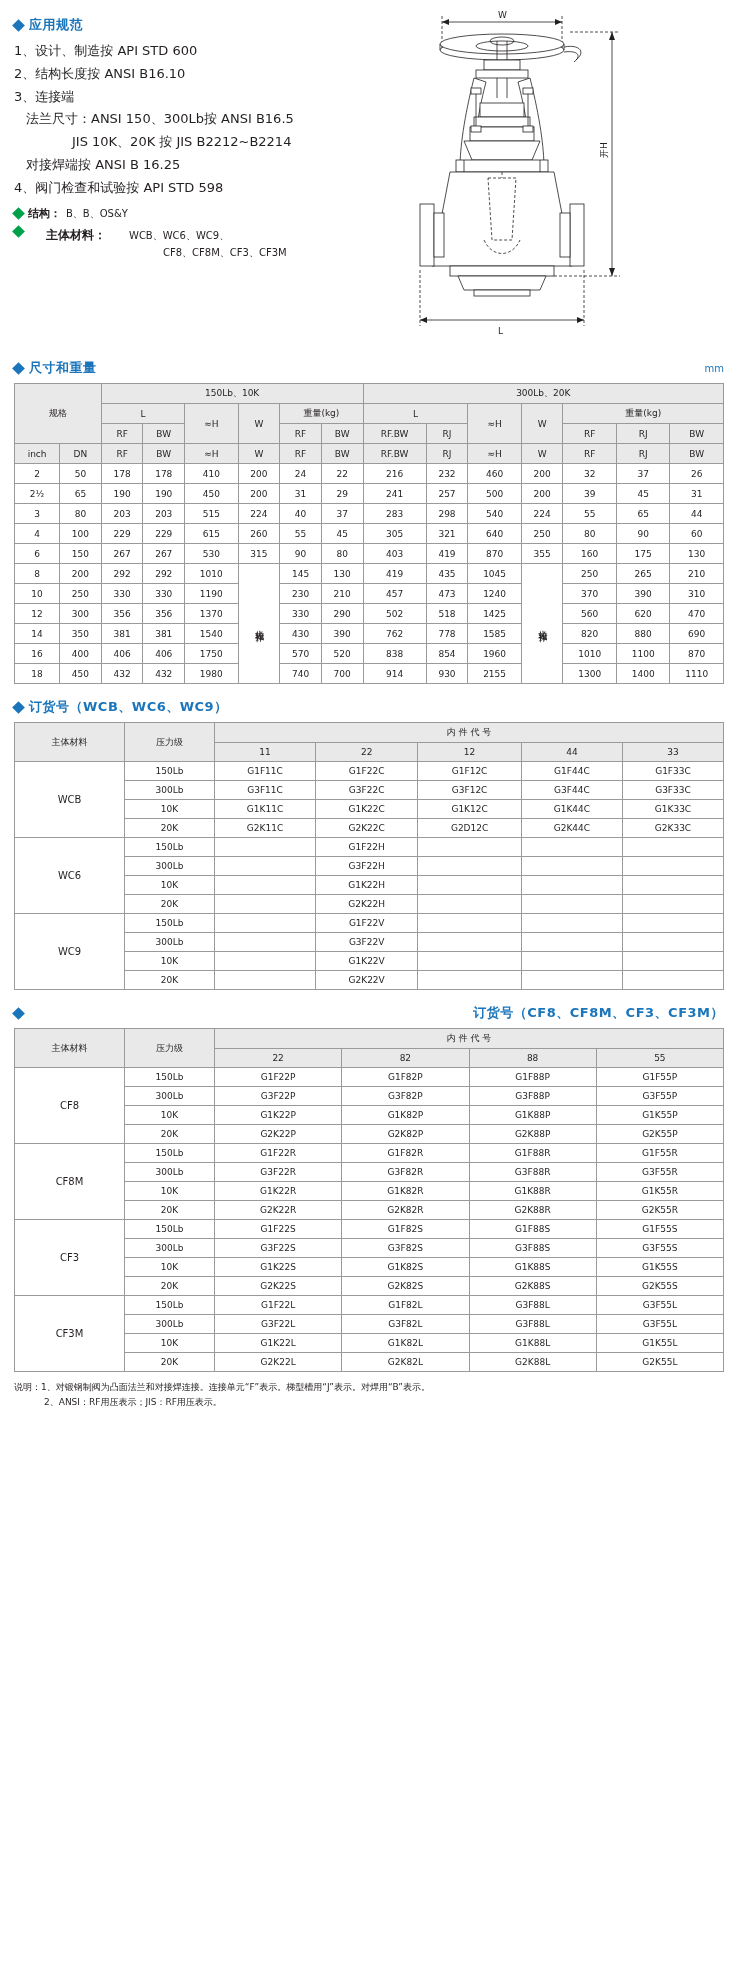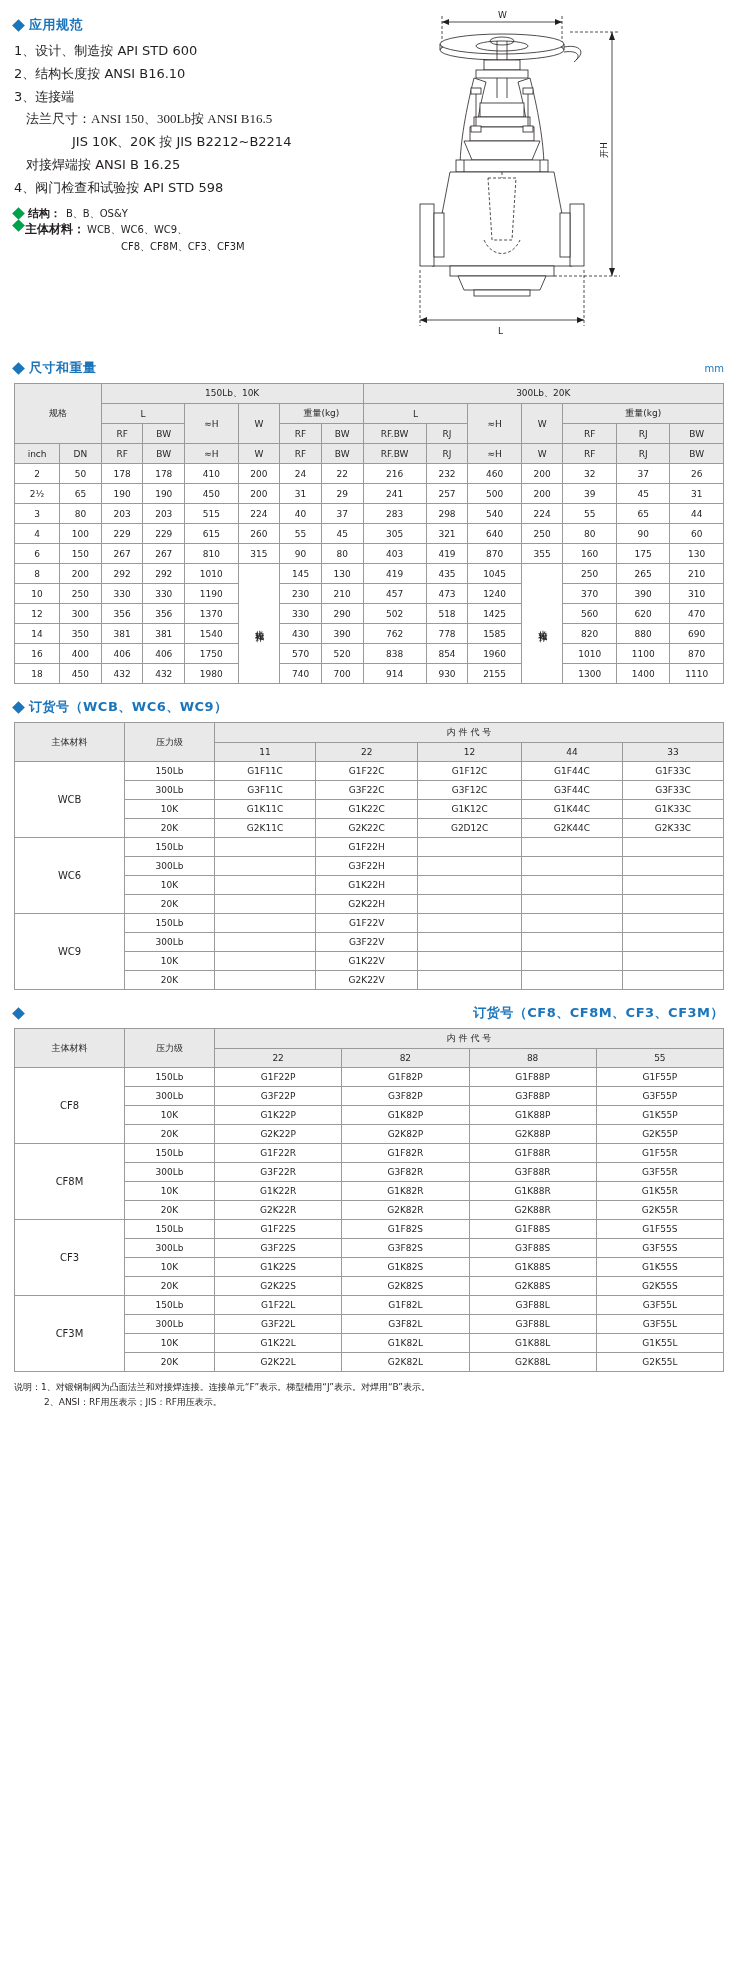--- a/index.html
+++ b/index.html
@@ -25,25 +25,25 @@
   .sec-title { font-size: 13px; font-weight: bold; color:#1b75bb; letter-spacing:0.5px; }
 
   
   .top { display:flex; align-items:flex-start; }
   .top-left { width: 300px; flex:0 0 300px; padding-top:2px; }
   .top-right { flex:1 1 auto; position:relative; height: 345px; }
   .spec-list { font-size: 13px; line-height: 1.75; color:#231f20; }
   .spec-list div { white-space: pre; }
   .indent1 { padding-left: 12px; }
   .indent2 { padding-left: 58px; }
-  .indent3 { padding-left: 12px; font-family: Liberation Serif, serif; }
+  .indent3 { padding-left: 12px; }
   .bold-row { display:flex; align-items:center; gap:5px; margin-top:7px;text-align:right; }
   .bold-row .lbl { font-weight:bold; font-size:11px; color:#231f20; }
   .bold-row .val { font-size:10px; }
-  .mat-row { display:flex; align-items:flex-start; gap:2px; }
+  .mat-row { display:flex; align-items:flex-start; gap:23px; margin-top:6px; }
   .mat-title { font-weight:bold; font-size:12px; color:#231f20; }
   .mat-lines { font-size:10px; line-height:1.7; }
   .mat-lines .l2 { padding-left: 34px; }
 
   
   .drawing { position:absolute; left: 10px; top: 0; width: 400px; height: 340px; }
   .drawing svg { display:block; }
 
   
   .mm { position:absolute; right: 0; font-size: 10px; color:#1b75bb; }
@@ -308,21 +308,21 @@
         <td>250</td>
         <td>80</td>
         <td>90</td>
         <td>60</td>
       </tr>
       <tr>
         <td>6</td>
         <td>150</td>
         <td>267</td>
         <td>267</td>
-        <td>810</td>
+        <td>530</td>
         <td>315</td>
         <td>90</td>
         <td>80</td>
         <td>403</td>
         <td>419</td>
         <td>870</td>
         <td>355</td>
         <td>160</td>
         <td>175</td>
         <td>130</td>

